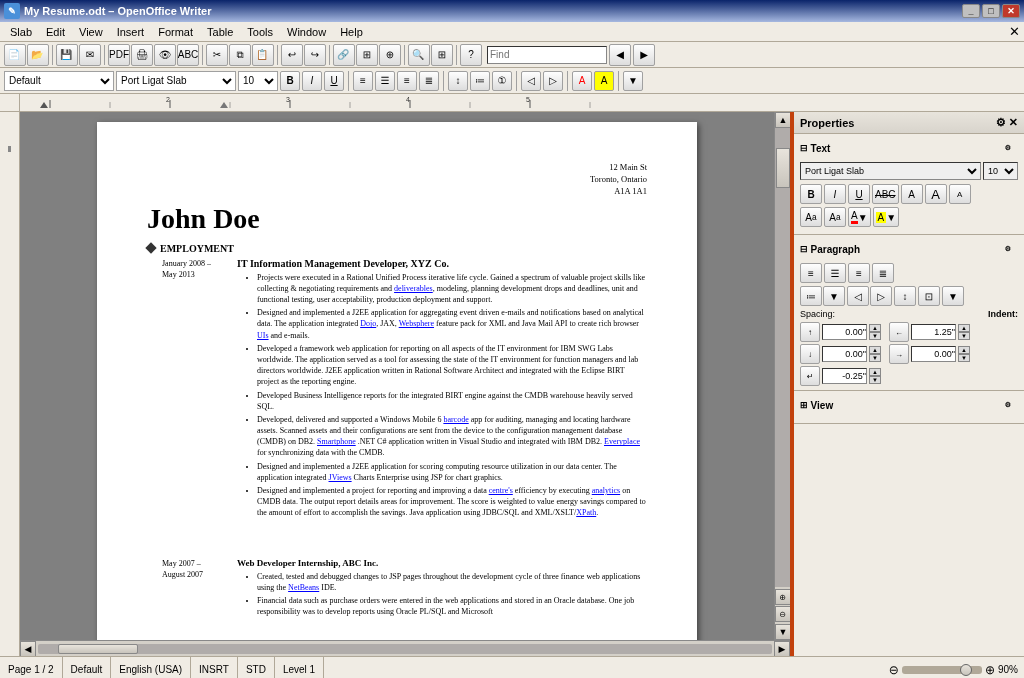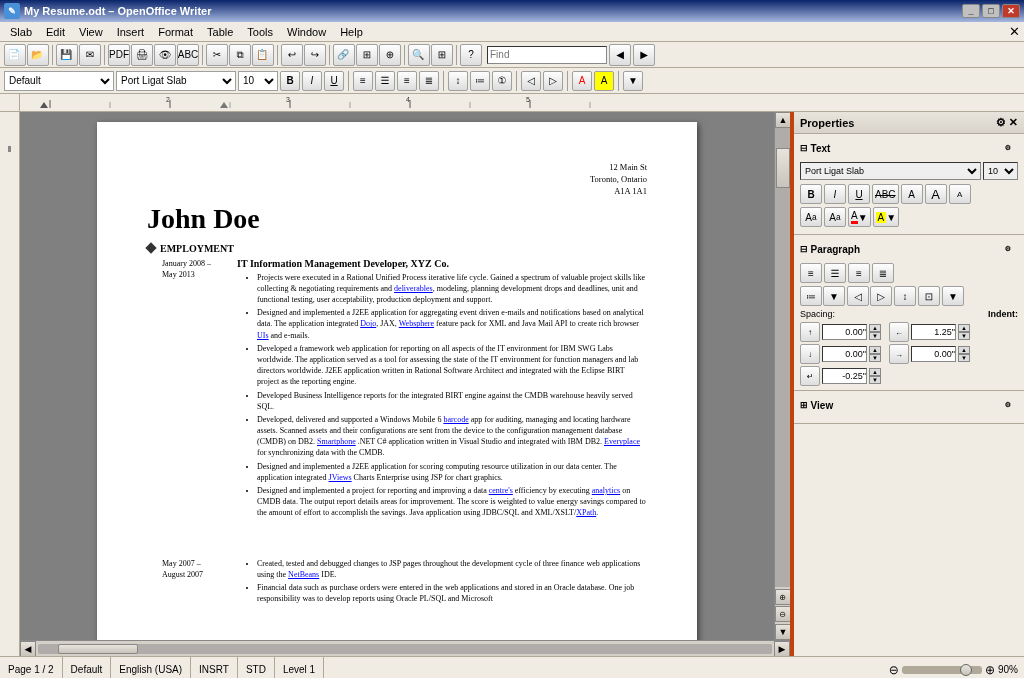--- a/index.html
+++ b/index.html
@@ -263,20 +263,21 @@
                 <li>Developed, delivered and supported a Windows Mobile 6 <a href="#" style="color:blue;">barcode</a> app for auditing, managing and locating hardware assets. Scanned assets and their configurations are sent from the device to the configuration management database (CMDB) on DB2. <a href="#" style="color:blue;">Smartphone</a> .NET C# application written in Visual Studio and integrated with IBM DB2. <a href="#" style="color:blue;">Everyplace</a> for synchronizing data with the CMDB.</li>
                 <li>Designed and implemented a J2EE application for scoring computing resource utilization in our data center. The application integrated <a href="#" style="color:blue;">JViews</a> Charts Enterprise using JSP for chart graphics.</li>
                 <li>Designed and implemented a project for reporting and improving a data <a href="#" style="color:blue;">centre's</a> efficiency by executing <a href="#" style="color:blue;">analytics</a> on CMDB data. The output report details areas for improvement. The score is weighted to value energy savings compared to the amount of effort to accomplish the savings. Java application using JDBC/SQL and XML/XSLT/<a href="#" style="color:blue;">XPath</a>.</li>
               </ul>
             </div>
           </div>
 
           <div style="position:relative; min-height:80px; margin-top:10px;">
             <div class="date-col">May 2007 –<br>August 2007</div>
             <div class="content-col">
+              <div class="web-dev-title">Web Developer Internship, ABC Inc.</div>
               <ul class="bullet-list">
                 <li>Created, tested and debugged changes to JSP pages throughout the development cycle of three finance web applications using the <a href="#" style="color:blue;">NetBeans</a> IDE.</li>
                 <li>Financial data such as purchase orders were entered in the web applications and stored in an Oracle database. One job responsibility was to develop reports using Oracle PL/SQL and Microsoft</li>
               </ul>
             </div>
           </div>
         </div>
       </div>
 
       <div class="scrollbar-v">

